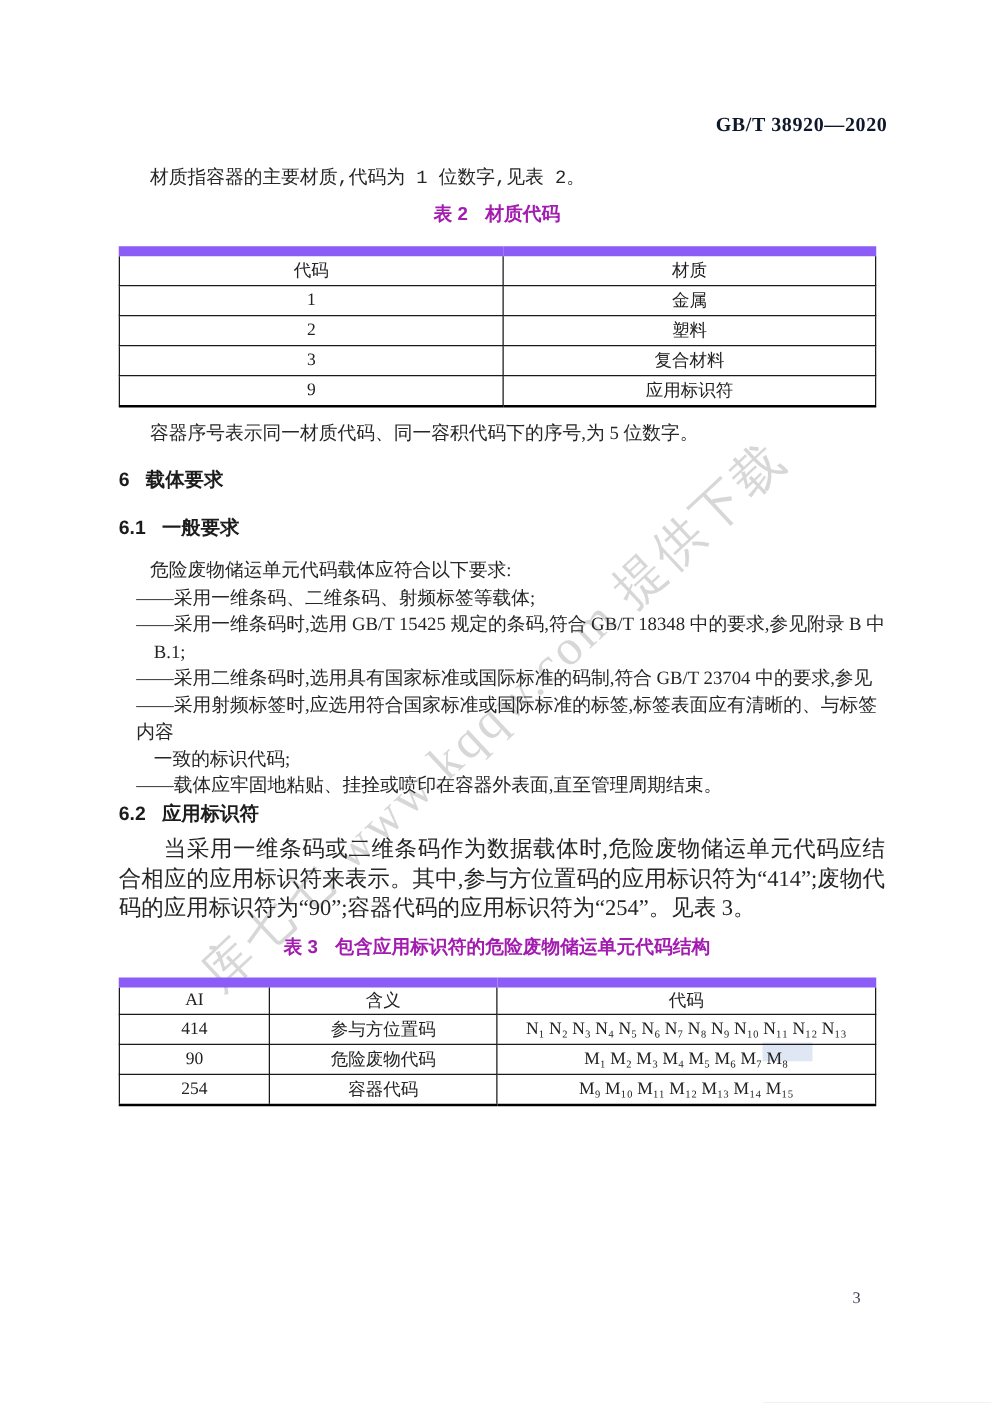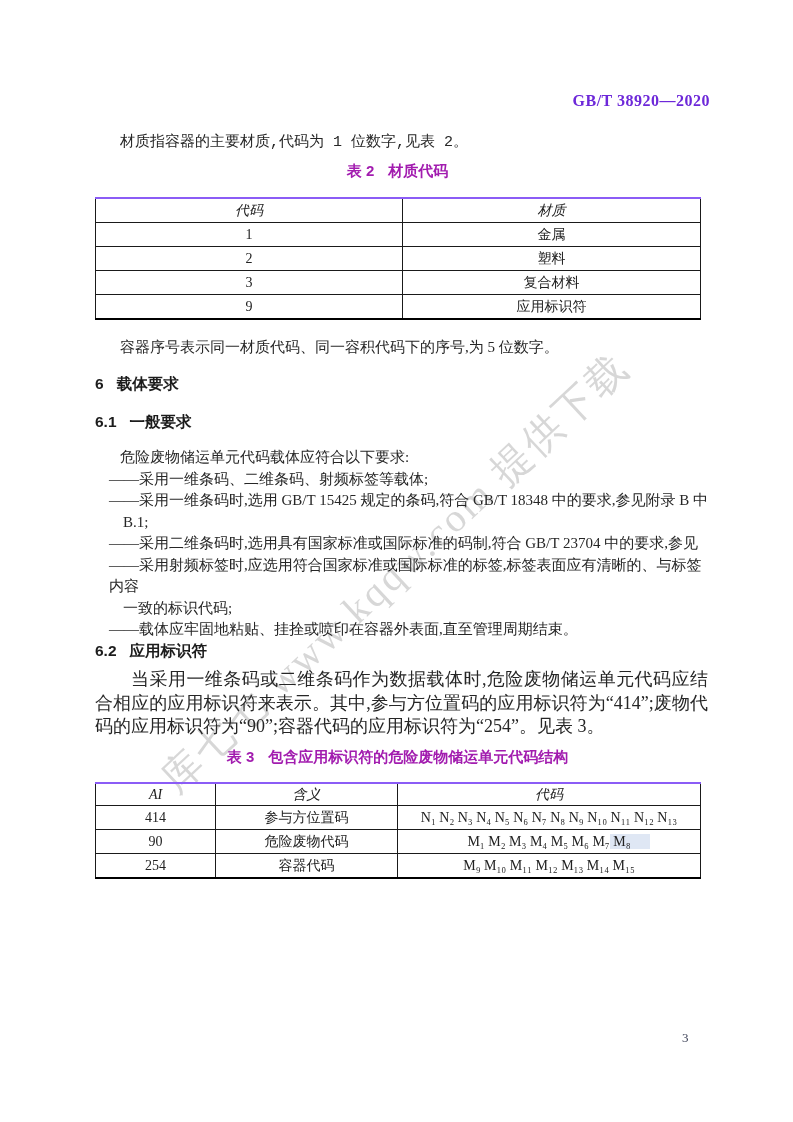--- a/index.html
+++ b/index.html
@@ -9,21 +9,21 @@
     margin:0 auto;
     background:#ffffff;
     font-family:"Liberation Serif","DejaVu Serif",serif;
     color:#262626;
     overflow:hidden;
   }
   .abs{position:absolute;}
   .doc-header{
     top:92px;right:83px;
     font-weight:bold;font-size:16px;letter-spacing:0.5px;
-    color:#6d28d9;
+    color:#0f172a;
   }
   .para{font-size:15px;line-height:21px;}
   .p1{top:132px;left:120px;font-family:Liberation Mono, monospace;}
   .p2{top:337px;left:120px;}
   .table-title{
     left:95px;width:605px;text-align:center;
     font-family:"Liberation Sans","DejaVu Sans",sans-serif;
     font-weight:bold;font-size:15px;color:#a21caf;
   }
   .tt2{top:162px;}
@@ -33,21 +33,21 @@
     border-collapse:collapse;table-layout:fixed;
     font-size:14px;color:#222;
   }
   table.std td,table.std th{
     border-left:1px solid #1a1a1a;border-right:1px solid #1a1a1a;
     border-top:1px solid #1a1a1a;border-bottom:1px solid #1a1a1a;
     text-align:center;vertical-align:middle;
     padding:0;font-weight:normal;
     overflow:hidden;white-space:nowrap;
   }
-  table.std tr:first-child th{border-top:2px solid #8b5cf6;font-style:italic;}
+  table.std tr:first-child th{border-top:8px solid #8b5cf6;}
   table.std tr:last-child td{border-bottom:2px solid #000;}
   .t2{top:197px;left:95px;width:605px;}
   .t2 th,.t2 td{height:23px;}
   .t3{top:782px;left:95px;width:605px;}
   .t3 th{height:21px;}
   .t3 td{height:23px;}
   .sec-head{
     left:95px;
     font-family:"Liberation Sans","DejaVu Sans",sans-serif;
     font-weight:bold;font-size:15.5px;color:#1c1c1c;

